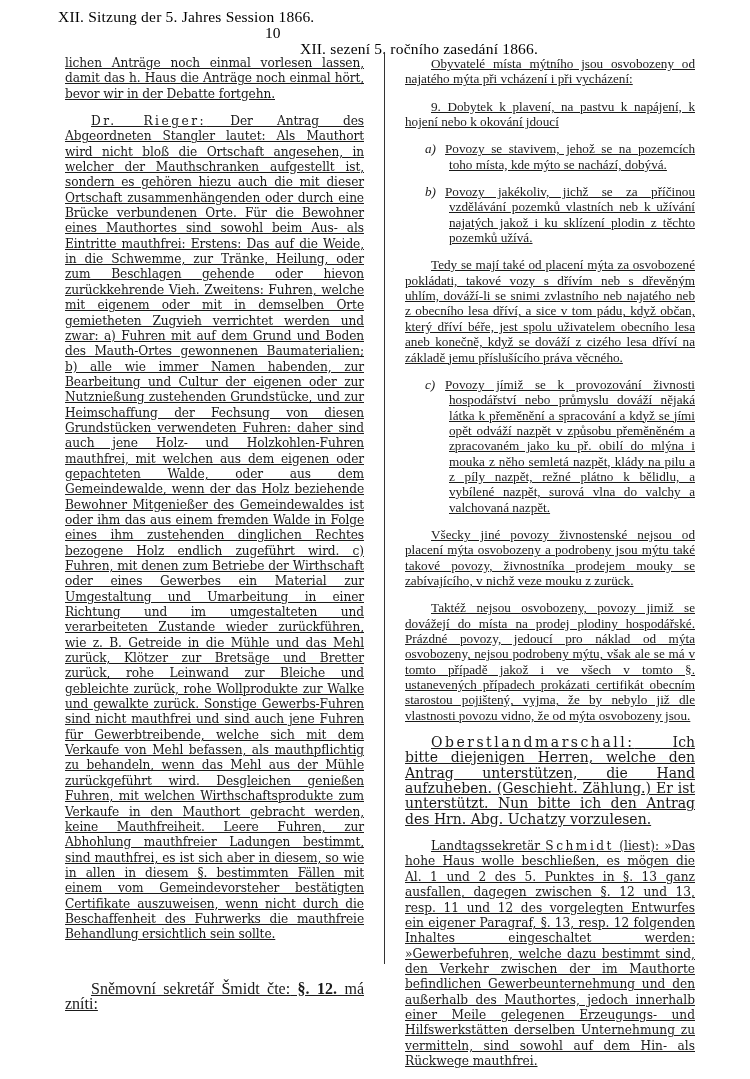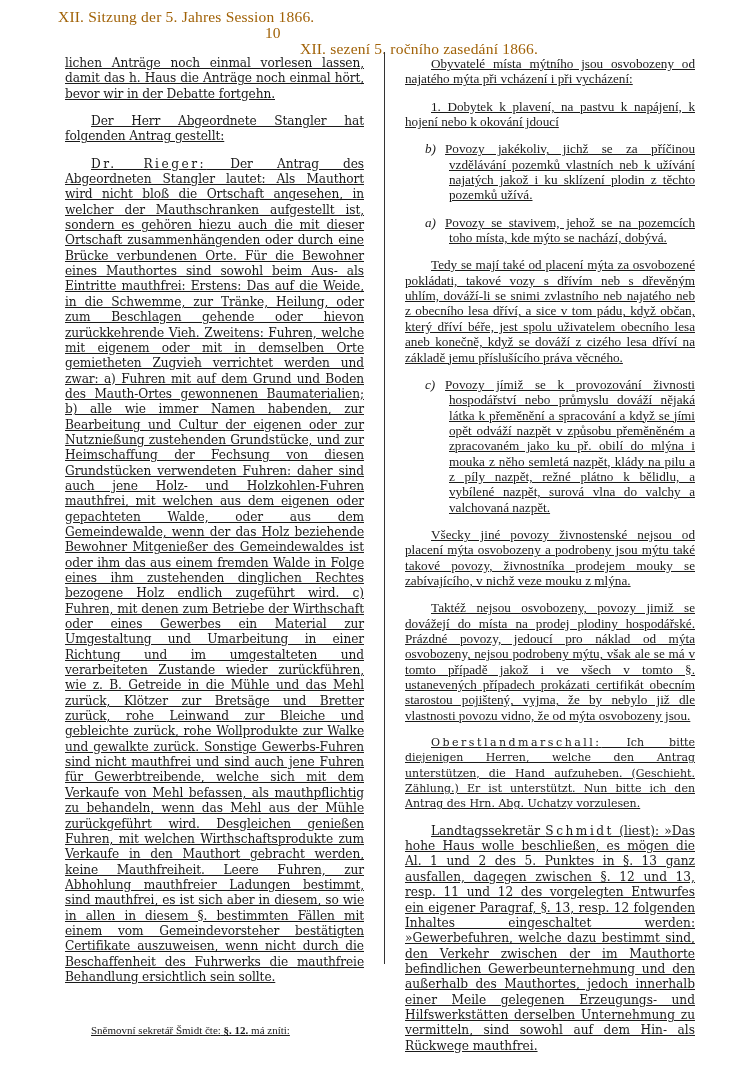--- a/index.html
+++ b/index.html
@@ -2,67 +2,66 @@
 <html><head>
   <meta charset="utf-8">
   <style>
     html, body { margin: 0; padding: 0; }
     body {
       width: 750px; height: 1079px; background: #ffffff; position: relative; overflow: hidden;
       color: #1a1a1a;
     }
     .page-header {
       position: absolute; top: 8px; left: 0; width: 750px; height: 26px;
-      font-family: "Liberation Serif", serif; font-size: 15.5px; color: #a16207;
+      font-family: "Liberation Serif", serif; font-size: 15.5px; color: #000000;
     }
     .page-header .hl { position: absolute; left: 58px; top: 0; letter-spacing: 0.2px; }
     .page-header .pn { position: absolute; left: 265px; top: 16px; }
     .page-header .hr { position: absolute; left: 300px; top: 16px; letter-spacing: 0.2px; margin-top: 16px; }
     .col {
       position: absolute; top: 44px;
       font-size: 13.2px; line-height: 15.35px; text-align: justify;
     }
     .col-left { left: 53px; width: 323px; font-family: "DejaVu Serif", serif; font-size: 12.2px; letter-spacing: -0.1px; }
     .col-right { left: 393px; width: 314px; font-family: "Liberation Serif", serif; }
     .divider {
       position: absolute; left: 384px; top: 52px; width: 1px; height: 912px;
       background: #333;
     }
     p { margin: 12px; text-decoration: underline; }
     .ind { text-indent: 26px; }
     .sp { letter-spacing: 2.5px; }
     .bold { font-weight: bold; }
-    .czech-left { font-family: "Liberation Serif", serif; font-size: 11px; letter-spacing: 0; }
+    .czech-left { font-family: "Liberation Serif", serif; font-size: 16px; letter-spacing: 0; }
     .gap { height: 14px; }
     .item { padding-left: 44px; text-indent: -24px; }
     .item .lbl { font-style: italic; display: inline-block; width: 20px; text-indent: 0; }
   </style>
 </head>
 <body>
 
 <div class="page-header">
   <span class="hl">XII. Sitzung der 5. Jahres Session 1866.</span>
   <span class="pn">10</span>
   <span class="hr">XII. sezení 5. ročního zasedání 1866.</span>
 </div>
 
 <div class="col col-left">
   <p>lichen Anträge noch einmal vorlesen lassen, damit das h. Haus die Anträge noch einmal hört, bevor wir in der Debatte fortgehn.</p>
-  <p class="ind">Der Herr Abgeordnete Stangler hat folgenden Antrag gestellt:</p>
   <p class="ind"><span class="sp">Dr. Rieger:</span><span> Der Antrag des Abgeordneten Stangler lautet: Als Mauthort wird nicht bloß die Ortschaft angesehen, in welcher der Mauthschranken aufgestellt ist, sondern es gehören hiezu auch die mit dieser Ortschaft zusammenhängenden oder durch eine Brücke verbundenen Orte. Für die Bewohner eines Mauthortes sind sowohl beim Aus- als Eintritte mauthfrei: Erstens: Das auf die Weide, in die Schwemme, zur Tränke, Heilung, oder zum Beschlagen gehende oder hievon zurückkehrende Vieh. Zweitens: Fuhren, welche mit eigenem oder mit in demselben Orte gemietheten Zugvieh verrichtet werden und zwar: a) Fuhren mit auf dem Grund und Boden des Mauth-Ortes gewonnenen Baumaterialien; b) alle wie immer Namen habenden, zur Bearbeitung und Cultur der eigenen oder zur Nutznießung zustehenden Grundstücke, und zur Heimschaffung der Fechsung von diesen Grundstücken verwendeten Fuhren: daher sind auch jene Holz- und Holzkohlen-Fuhren mauthfrei, mit welchen aus dem eigenen oder gepachteten Walde, oder aus dem Gemeindewalde, wenn der das Holz beziehende Bewohner Mitgenießer des Gemeindewaldes ist oder ihm das aus einem fremden Walde in Folge eines ihm zustehenden dinglichen Rechtes bezogene Holz endlich zugeführt wird. c) Fuhren, mit denen zum Betriebe der Wirthschaft oder eines Gewerbes ein Material zur Umgestaltung und Umarbeitung in einer Richtung und im umgestalteten und verarbeiteten Zustande wieder zurückführen, wie z. B. Getreide in die Mühle und das Mehl zurück, Klötzer zur Bretsäge und Bretter zurück, rohe Leinwand zur Bleiche und gebleichte zurück, rohe Wollprodukte zur Walke und gewalkte zurück. Sonstige Gewerbs-Fuhren sind nicht mauthfrei und sind auch jene Fuhren für Gewerbtreibende, welche sich mit dem Verkaufe von Mehl befassen, als mauthpflichtig zu behandeln, wenn das Mehl aus der Mühle zurückgeführt wird. Desgleichen genießen Fuhren, mit welchen Wirthschaftsprodukte zum Verkaufe in den Mauthort gebracht werden, keine Mauthfreiheit. Leere Fuhren, zur Abhohlung mauthfreier Ladungen bestimmt, sind mauthfrei, es ist sich aber in diesem, so wie in allen in diesem §. bestimmten Fällen mit einem vom Gemeindevorsteher bestätigten Certifikate auszuweisen, wenn nicht durch die Beschaffenheit des Fuhrwerks die mauthfreie Behandlung ersichtlich sein sollte.</span></p>
   <div class="gap"></div>
   <p class="ind czech-left"><span>Sněmovní sekretář Šmidt čte:</span><span class="bold"> §. 12.</span><span> má zníti:</span></p>
 </div>
 
 <div class="divider"></div>
 
 <div class="col col-right">
   <p class="ind">Obyvatelé místa mýtního jsou osvobozeny od najatého mýta při vcházení i při vycházení:</p>
-  <p class="ind">1. Dobytek k plavení, na pastvu k napájení, k hojení nebo k okování jdoucí</p>
+  <p class="ind">9. Dobytek k plavení, na pastvu k napájení, k hojení nebo k okování jdoucí</p>
+  <p class="item"><span class="lbl">a)</span><span>Povozy se stavivem, jehož se na pozemcích toho místa, kde mýto se nachází, dobývá.</span></p>
   <p class="item"><span class="lbl">b)</span><span>Povozy jakékoliv, jichž se za příčinou vzdělávání pozemků vlastních neb k užívání najatých jakož i ku sklízení plodin z těchto pozemků užívá.</span></p>
-  <p class="item"><span class="lbl">a)</span><span>Povozy se stavivem, jehož se na pozemcích toho místa, kde mýto se nachází, dobývá.</span></p>
   <p class="ind">Tedy se mají také od placení mýta za osvobozené pokládati, takové vozy s dřívím neb s dřevěným uhlím, dováží-li se snimi zvlastního neb najatého neb z obecního lesa dříví, a sice v tom pádu, když občan, který dříví béře, jest spolu uživatelem obecního lesa aneb konečně, když se dováží z cizého lesa dříví na základě jemu příslušícího práva věcného.</p>
   <p class="item"><span class="lbl">c)</span><span>Povozy jímiž se k provozování živnosti hospodářství nebo průmyslu dováží nějaká látka k přeměnění a spracování a když se jími opět odváží nazpět v způsobu přeměněném a zpracovaném jako ku př. obilí do mlýna i mouka z něho semletá nazpět, klády na pilu a z píly nazpět, režné plátno k bělidlu, a vybílené nazpět, surová vlna do valchy a valchovaná nazpět.</span></p>
-  <p class="ind">Všecky jiné povozy živnostenské nejsou od placení mýta osvobozeny a podrobeny jsou mýtu také takové povozy, živnostníka prodejem mouky se zabívajícího, v nichž veze mouku z mlýna.</p>
+  <p class="ind">Všecky jiné povozy živnostenské nejsou od placení mýta osvobozeny a podrobeny jsou mýtu také takové povozy, živnostníka prodejem mouky se zabívajícího, v nichž veze mouku z zurück.</p>
   <p class="ind">Taktéž nejsou osvobozeny, povozy jimiž se dovážejí do místa na prodej plodiny hospodářské. Prázdné povozy, jedoucí pro náklad od mýta osvobozeny, nejsou podrobeny mýtu, však ale se má v tomto případě jakož i ve všech v tomto §. ustanevených případech prokázati certifikát obecním starostou pojištený, vyjma, že by nebylo již dle vlastnosti povozu vidno, že od mýta osvobozeny jsou.</p>
-  <p class="ind" style="font-family:'DejaVu Serif',serif;font-size:11px;"><span class="sp">Oberstlandmarschall:</span><span> Ich bitte diejenigen Herren, welche den Antrag unterstützen, die Hand aufzuheben. (Geschieht. Zählung.) Er ist unterstützt. Nun bitte ich den Antrag des Hrn. Abg. Uchatzy vorzulesen.</span></p>
+  <p class="ind" style="font-family:'DejaVu Serif',serif;font-size:14px;"><span class="sp">Oberstlandmarschall:</span><span> Ich bitte diejenigen Herren, welche den Antrag unterstützen, die Hand aufzuheben. (Geschieht. Zählung.) Er ist unterstützt. Nun bitte ich den Antrag des Hrn. Abg. Uchatzy vorzulesen.</span></p>
   <p class="ind" style="font-family:'DejaVu Serif',serif;font-size:12.2px;"><span>Landtagssekretär </span><span class="sp">Schmidt</span><span> (liest): »Das hohe Haus wolle beschließen, es mögen die Al. 1 und 2 des 5. Punktes in §. 13 ganz ausfallen, dagegen zwischen §. 12 und 13, resp. 11 und 12 des vorgelegten Entwurfes ein eigener Paragraf, §. 13, resp. 12 folgenden Inhaltes eingeschaltet werden: »Gewerbefuhren, welche dazu bestimmt sind, den Verkehr zwischen der im Mauthorte befindlichen Gewerbeunternehmung und den außerhalb des Mauthortes, jedoch innerhalb einer Meile gelegenen Erzeugungs- und Hilfswerkstätten derselben Unternehmung zu vermitteln, sind sowohl auf dem Hin- als Rückwege mauthfrei.</span></p>
 </div>
 
 </body></html>

